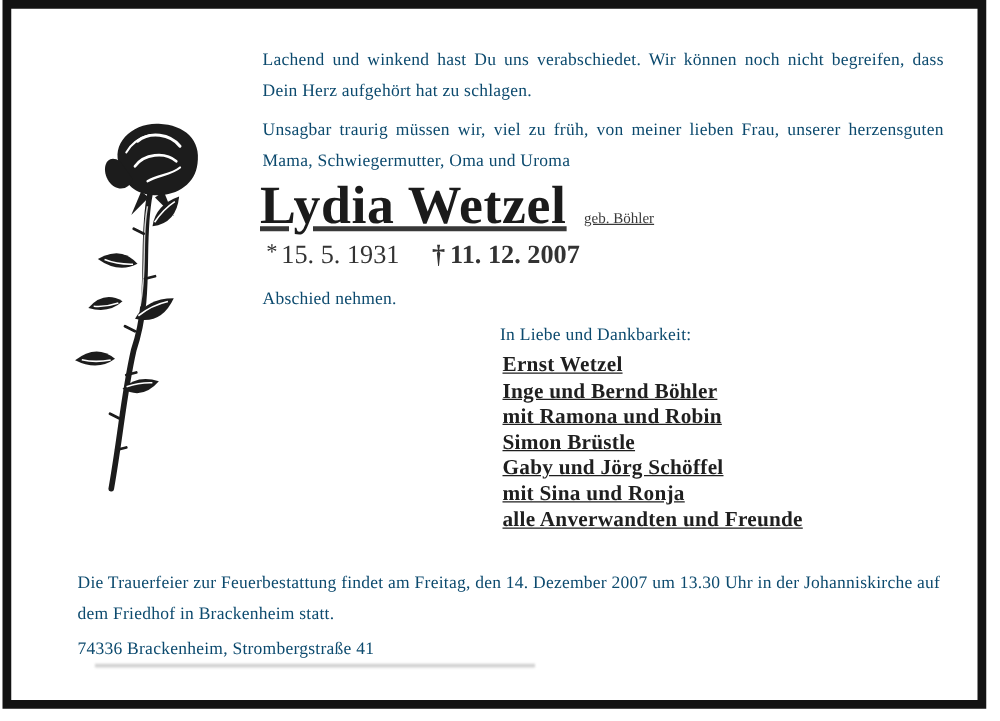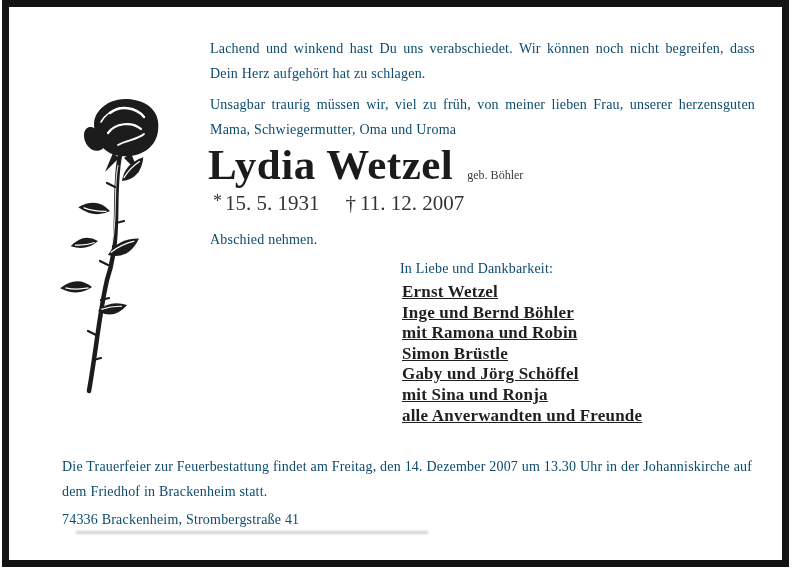--- a/index.html
+++ b/index.html
@@ -34,41 +34,42 @@
   }
   .justified { text-align: justify; }
   .p1 { left: 210px; top: 36px;  width: 545px; }
   .p2 { left: 210px; top: 92px;  width: 545px; }
 
   .name-line {
     left: 208px; top: 140px;
     display: flex;
     align-items: baseline;
     white-space: nowrap;
+    text-decoration: underline;
   }
   .deceased-name {
     font-size: 43px;
     font-weight: bold;
     color: #1b1b1b;
     letter-spacing: 0.5px;
   }
   .maiden-name {
     font-size: 12px;
     color: #3a3a3a;
     margin-left: 14px;
   }
 
   .dates {
     left: 213px; top: 191px;
     font-size: 21px;
     color: #333333;
     white-space: nowrap;
   }
   .dates .sym-birth { font-size: 18px; position: relative; top: -3px; margin-right: 3px; }
-  .dates .death-group { margin-left: 26px; }
+  .dates .death-group { margin-left: 26px; font-weight: bold; }
   .dates .sym-death { margin-right: 4px; }
 
   .farewell { left: 210px; top: 227px; }
   .condolence-heading { left: 400px; top: 256px; }
 
   .mourners {
     left: 402px; top: 282px;
     font-size: 17px;
     font-weight: bold;
     line-height: 20.6px;

